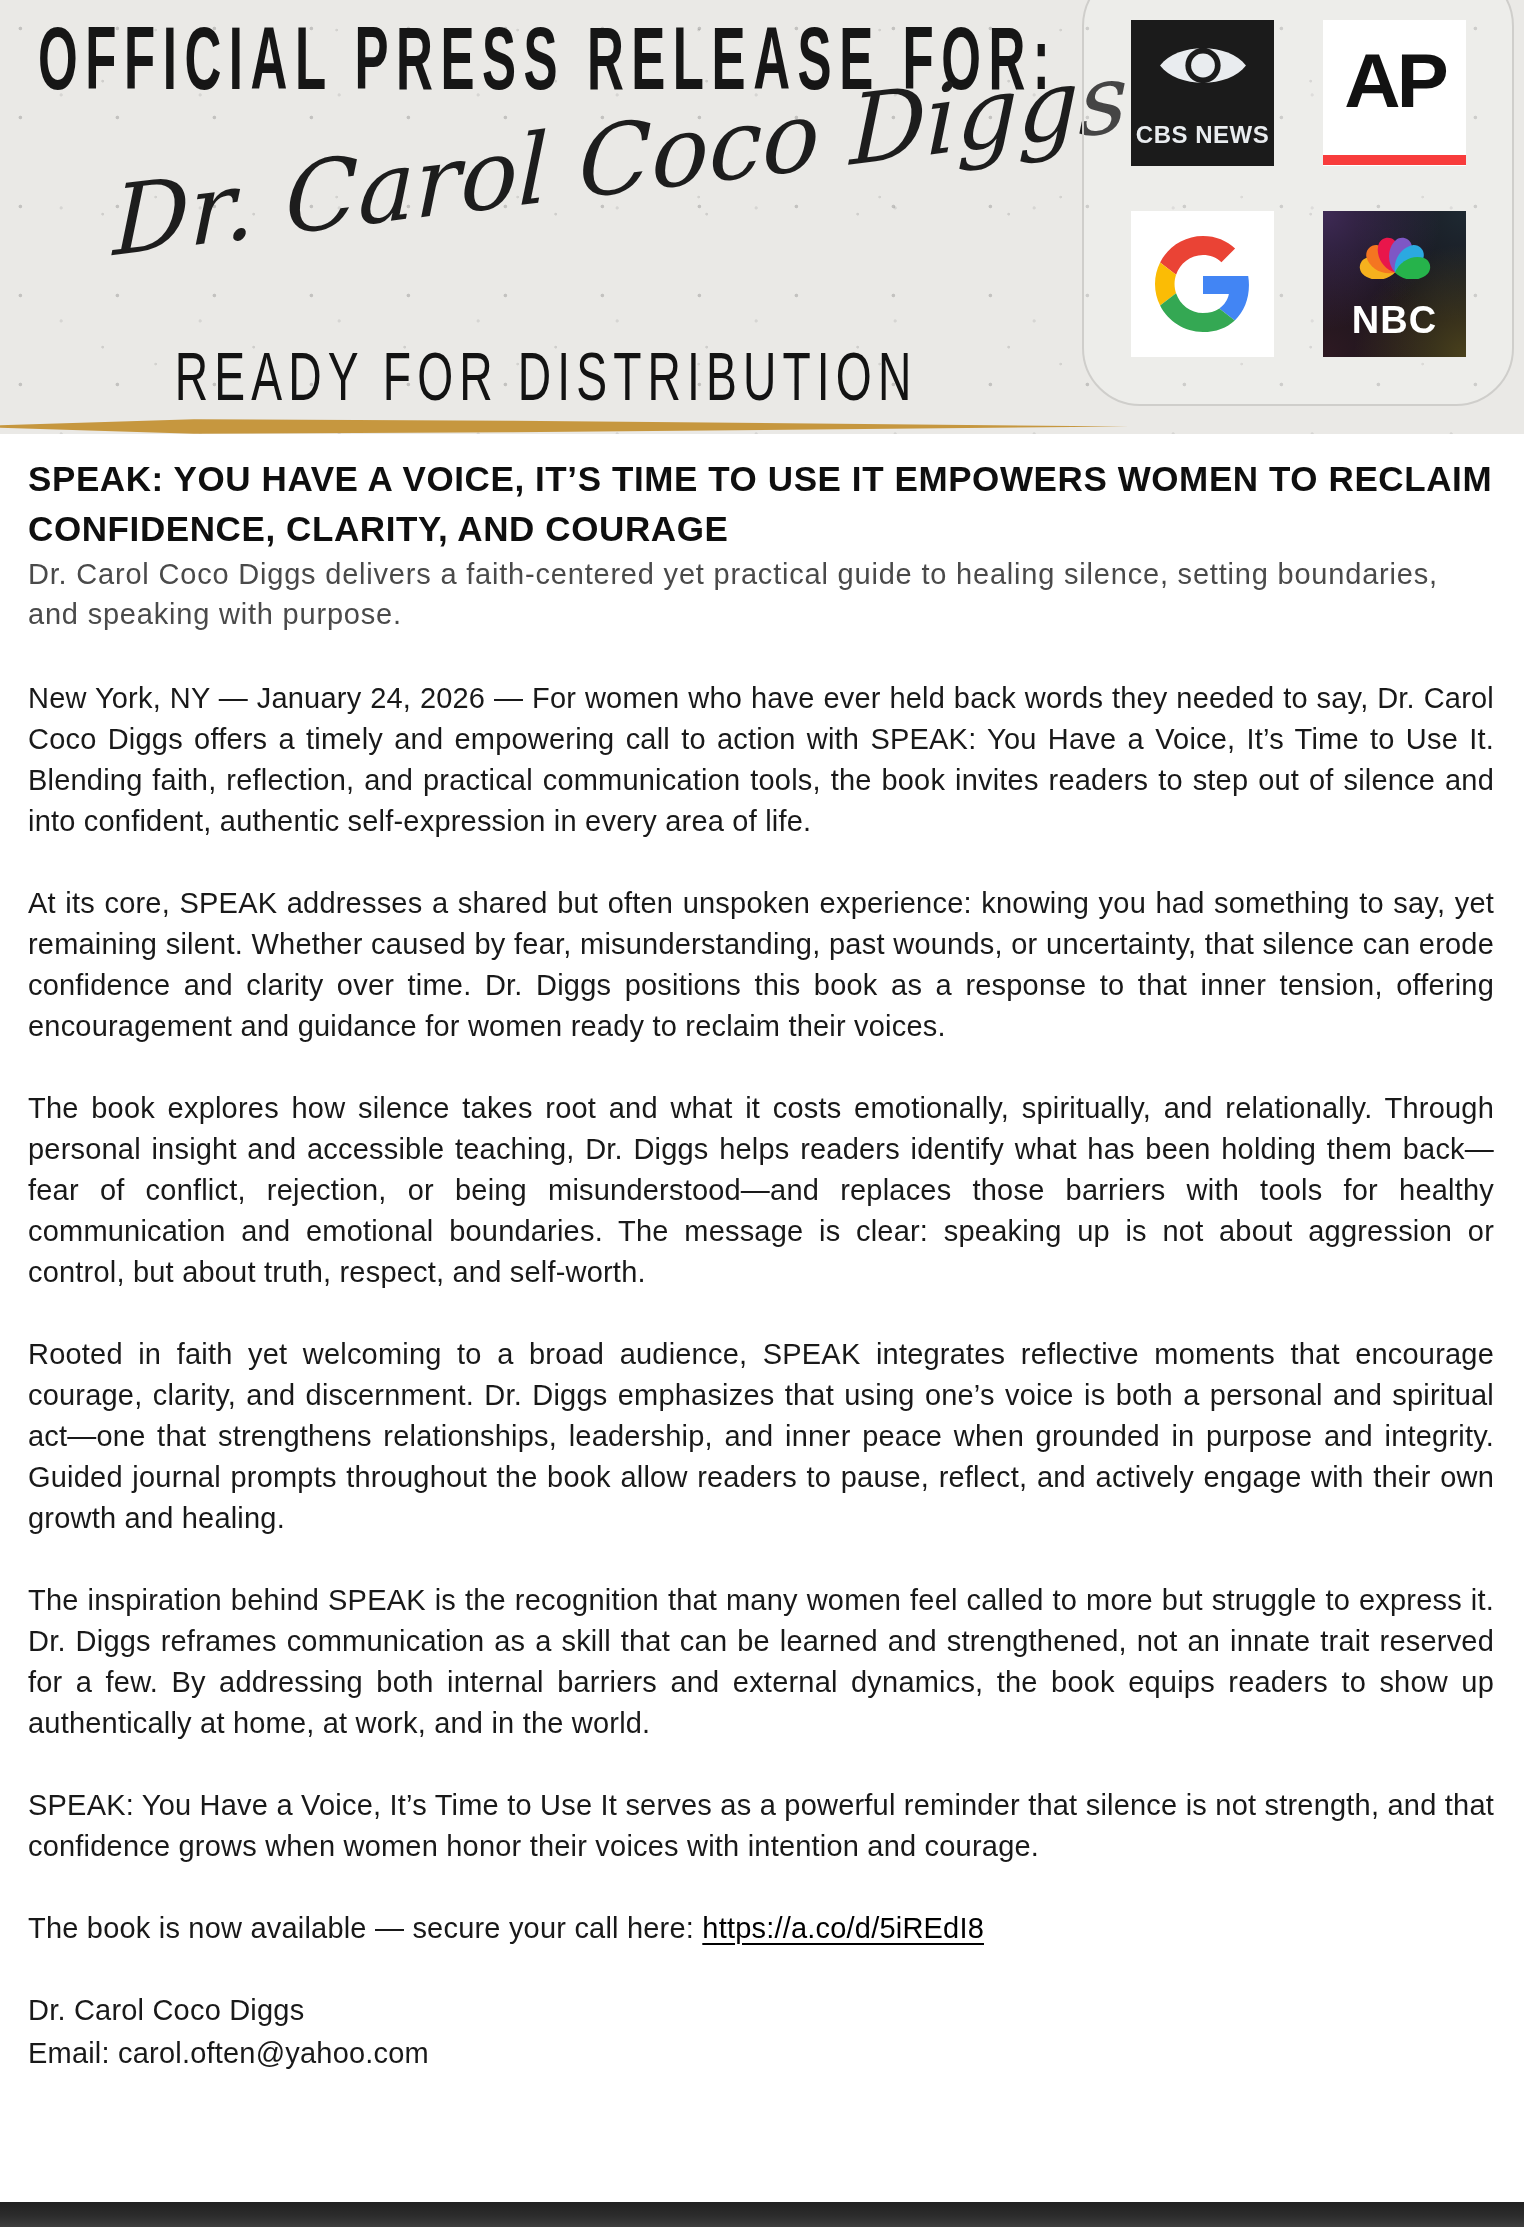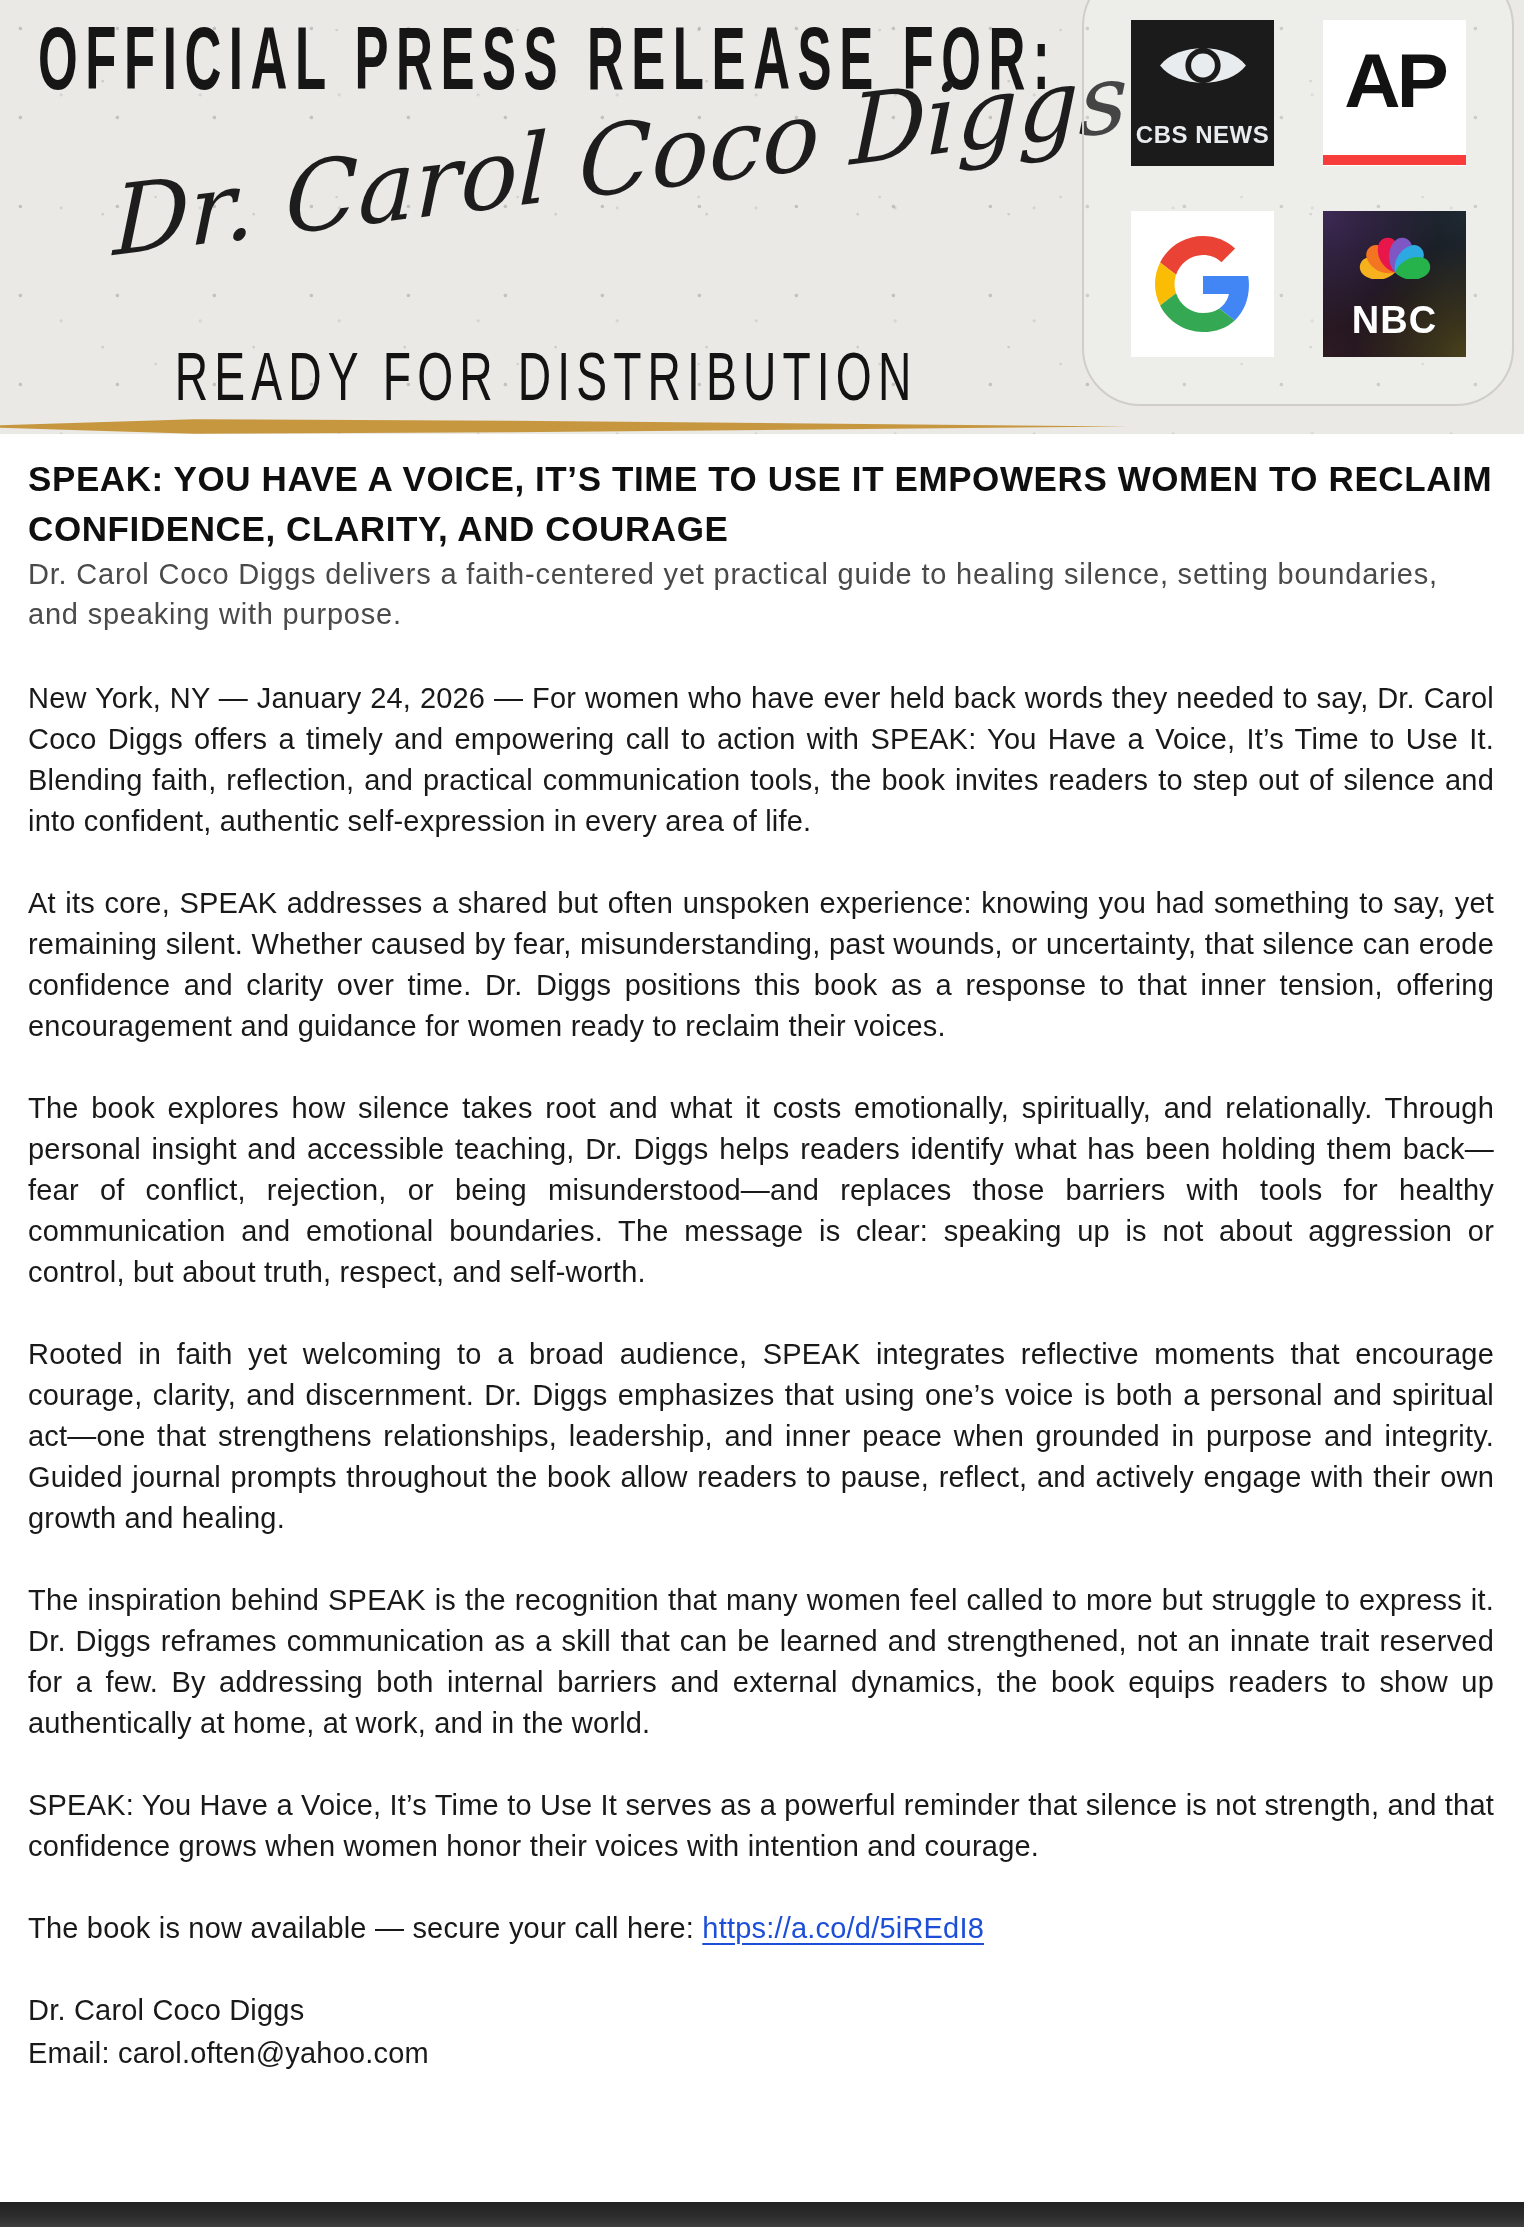--- a/index.html
+++ b/index.html
@@ -202,21 +202,21 @@
   .body-copy p {
     font-size: 29px;
     line-height: 41px;
     letter-spacing: 0.2px;
     color: #191919;
     text-align: justify;
     margin-bottom: 41px;
   }
   .availability { text-align: left; }
   .availability a {
-    color: #1d4ed8;
+    color: #000000;
     text-decoration: underline;
     text-underline-offset: 5px;
     text-decoration-thickness: 2px;
   }
   .contact-block p {
     font-size: 29px;
     line-height: 41px;
     letter-spacing: 0.2px;
     color: #191919;
     margin-bottom: 2px;

